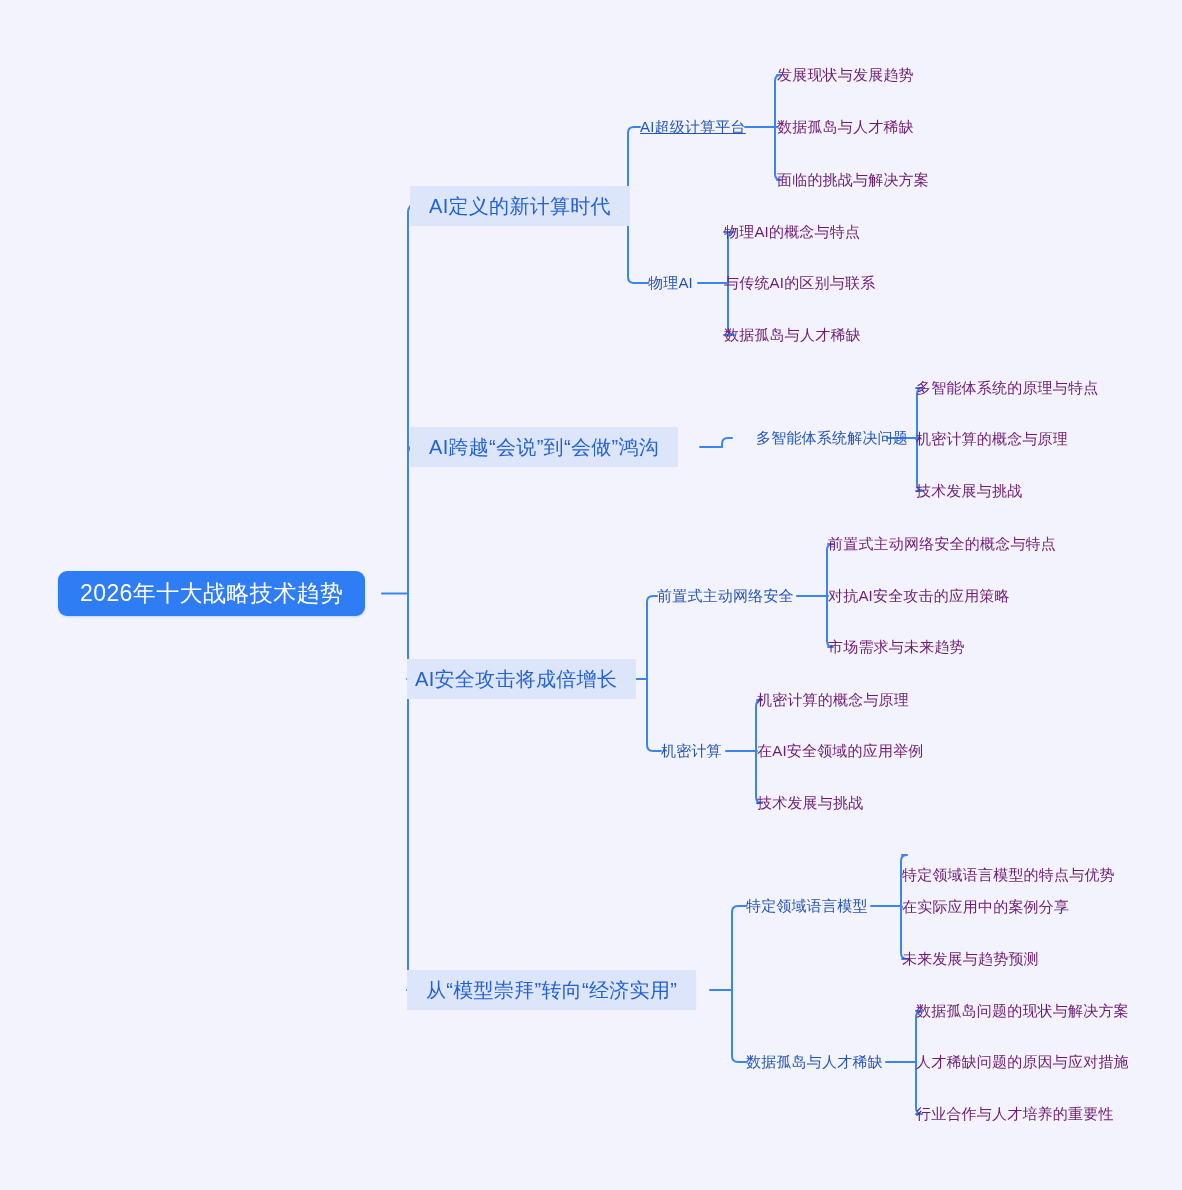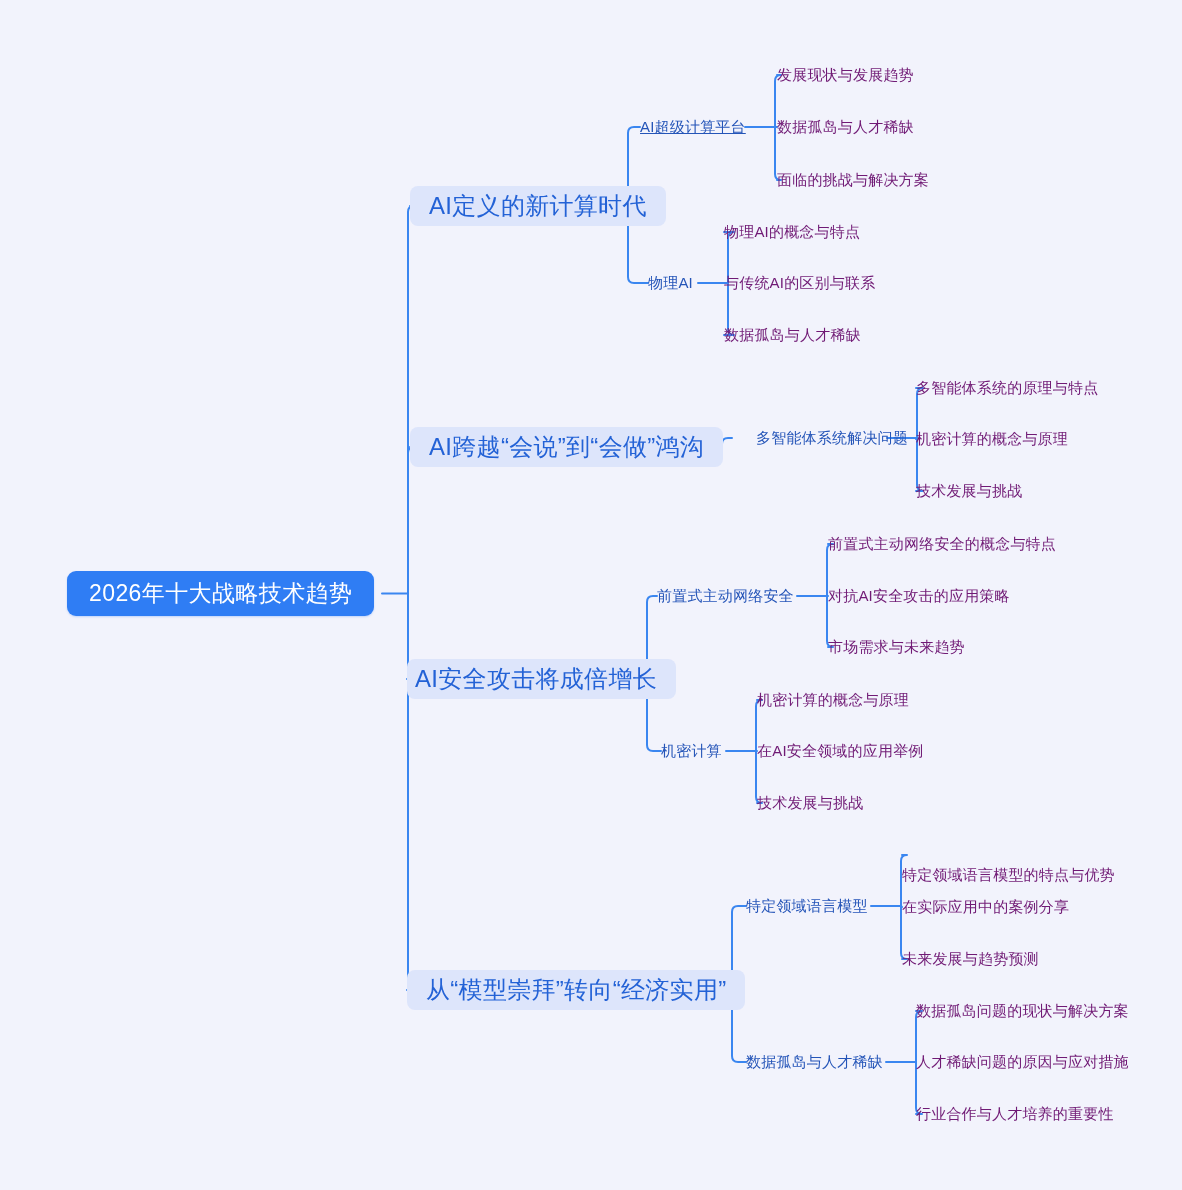--- a/index.html
+++ b/index.html
@@ -39,22 +39,22 @@
     border-radius: 9px;
     font-size: 23px;
     letter-spacing: 0.4px;
     padding: 0 22px;
     height: 45px;
     box-shadow: 0 1px 2px rgba(47,125,244,0.25);
   }
   .node-l2 {
     background: #dde5fb;
     color: #2362d6;
-    border-radius: 8px;
-    font-size: 24px;
+    border-radius: 0;
+    font-size: 20px;
     letter-spacing: 0.3px;
     padding: 0 19px;
     height: 40px;
   }
   .node-l3 {
     color: #2555b8;
     font-size: 15px;
     letter-spacing: 0.2px;
     height: 22px;
   }
@@ -109,21 +109,21 @@
       <path d="M 871 906 L 901 906" fill="none" stroke="#3a86f0" stroke-width="2" stroke-linecap="round" stroke-linejoin="round"></path>
       <path d="M 901 906 L 901 861 Q 901 855 907 855 L 902 855" fill="none" stroke="#3a86f0" stroke-width="2" stroke-linecap="round" stroke-linejoin="round"></path>
       <path d="M 901 906 L 902 907" fill="none" stroke="#3a86f0" stroke-width="2" stroke-linecap="round" stroke-linejoin="round"></path>
       <path d="M 901 906 L 901 953 Q 901 959 907 959 L 902 959" fill="none" stroke="#3a86f0" stroke-width="2" stroke-linecap="round" stroke-linejoin="round"></path>
       <path d="M 886 1062 L 916 1062" fill="none" stroke="#3a86f0" stroke-width="2" stroke-linecap="round" stroke-linejoin="round"></path>
       <path d="M 916 1062 L 916 1017 Q 916 1011 922 1011 L 916 1011" fill="none" stroke="#3a86f0" stroke-width="2" stroke-linecap="round" stroke-linejoin="round"></path>
       <path d="M 916 1062 L 916 1062" fill="none" stroke="#3a86f0" stroke-width="2" stroke-linecap="round" stroke-linejoin="round"></path>
       <path d="M 916 1062 L 916 1108 Q 916 1114 922 1114 L 916 1114" fill="none" stroke="#3a86f0" stroke-width="2" stroke-linecap="round" stroke-linejoin="round"></path>
     </svg>
   <div id="nodes">
-      <div class="node node-root" style="left: 67px; top: 571px; height: 45px;">2026年十大战略技术趋势</div>
+      <div class="node node-root" style="left: 58px; top: 571px; height: 45px;">2026年十大战略技术趋势</div>
       <div class="node node-l2" style="left: 410px; top: 186px; height: 40px;">AI定义的新计算时代</div>
       <div class="node node-l3" style="left: 640px; top: 116px; height: 22px; text-decoration: underline;">AI超级计算平台</div>
       <div class="node node-l4" style="left: 777px; top: 64px; height: 22px;">发展现状与发展趋势</div>
       <div class="node node-l4" style="left: 777px; top: 116px; height: 22px;">数据孤岛与人才稀缺</div>
       <div class="node node-l4" style="left: 777px; top: 169px; height: 22px;">面临的挑战与解决方案</div>
       <div class="node node-l3" style="left: 648px; top: 272px; height: 22px;">物理AI</div>
       <div class="node node-l4" style="left: 724px; top: 221px; height: 22px;">物理AI的概念与特点</div>
       <div class="node node-l4" style="left: 724px; top: 272px; height: 22px;">与传统AI的区别与联系</div>
       <div class="node node-l4" style="left: 724px; top: 324px; height: 22px;">数据孤岛与人才稀缺</div>
       <div class="node node-l2" style="left: 410px; top: 427px; height: 40px;">AI跨越“会说”到“会做”鸿沟</div>

